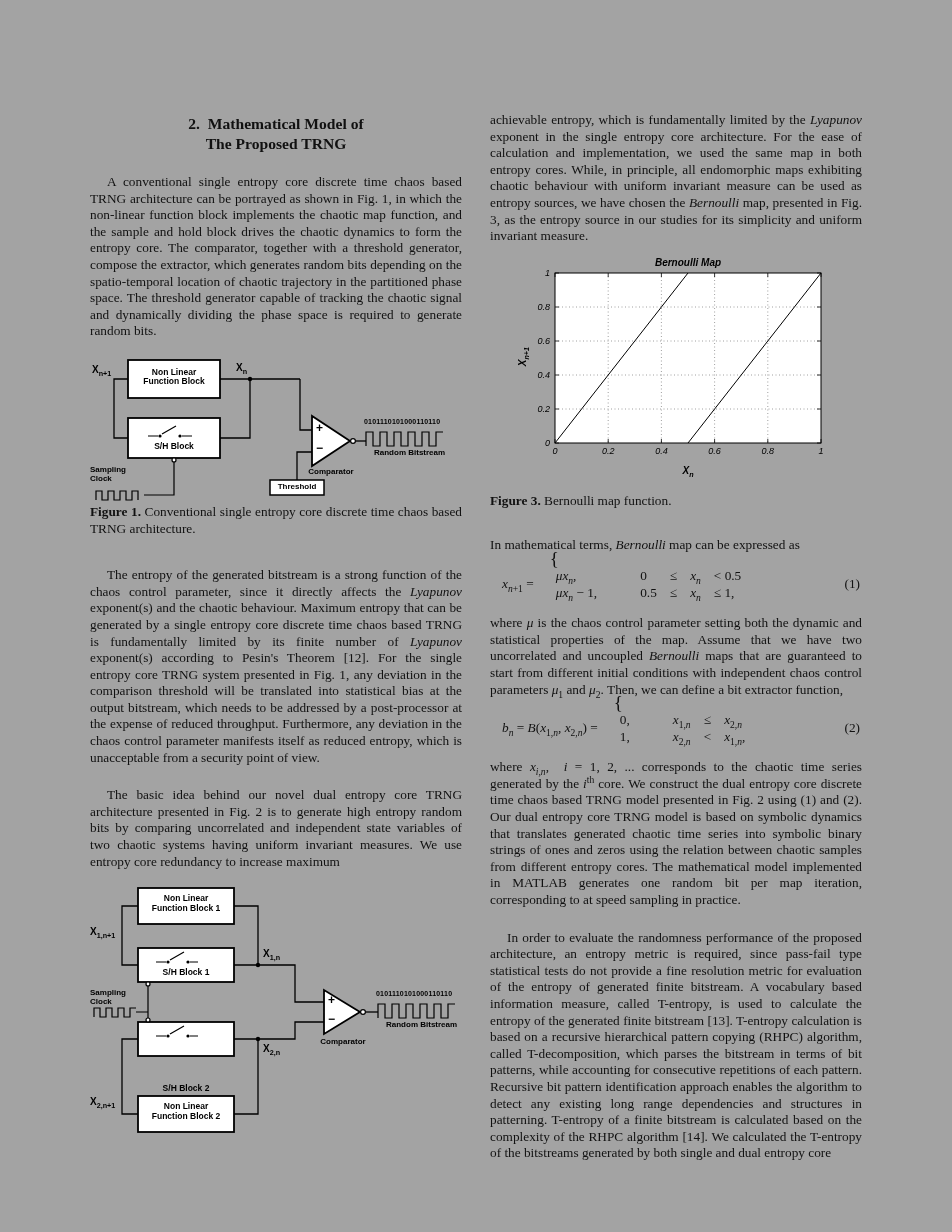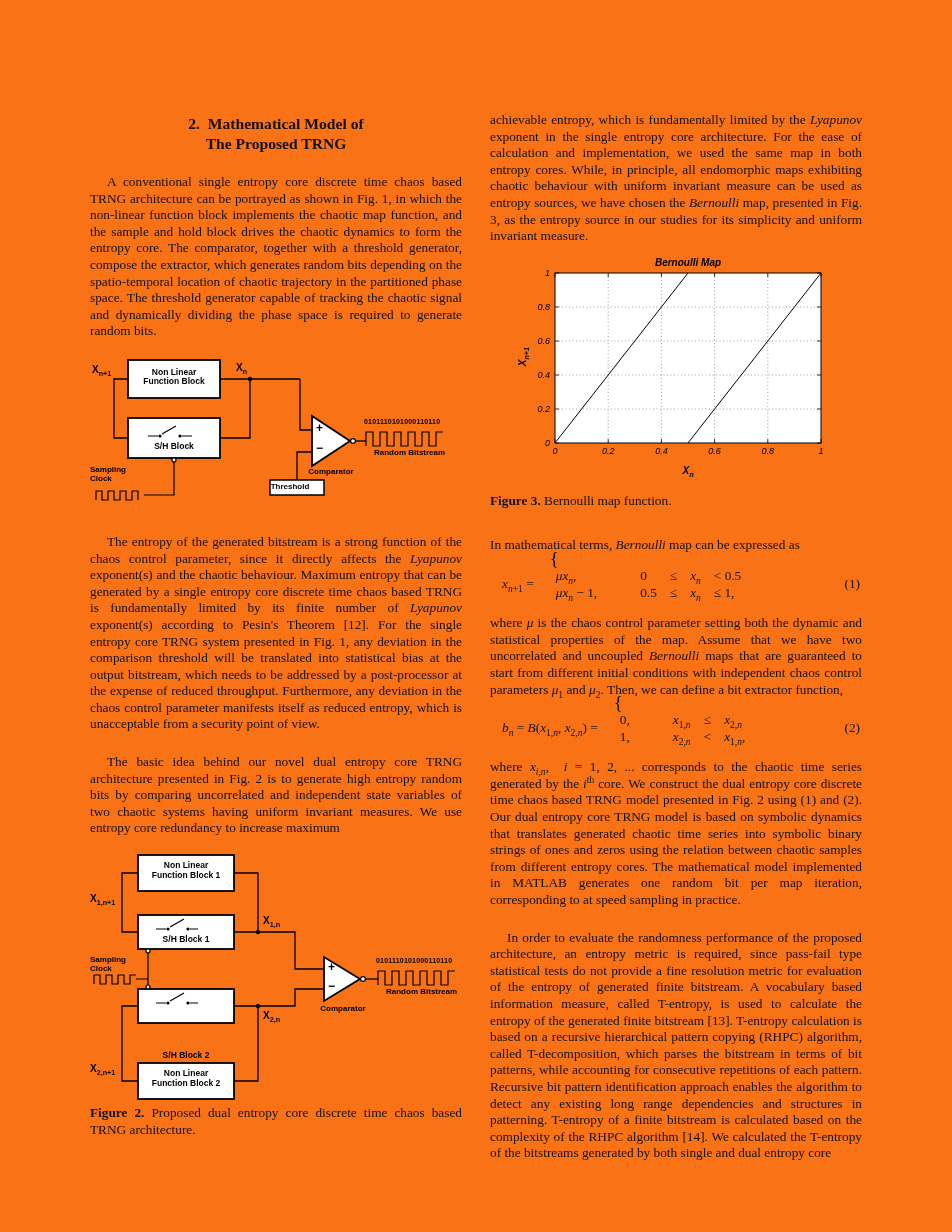--- a/index.html
+++ b/index.html
@@ -1,18 +1,18 @@
 <!DOCTYPE html>
 <html><head>
 <meta charset="utf-8">
 <style>
   * { margin:0; padding:0; box-sizing:border-box; }
   html,body { background:#ddd; }
   .page {
-    width:952px; height:1232px; background:#f97316; margin:0 auto; position:relative;
+    width:952px; height:1232px; background:#a3a3a3; margin:0 auto; position:relative;
     font-family:"Liberation Serif","DejaVu Serif",serif; color:#111;
     padding:112px 90px 40px 90px; overflow:hidden;
   }
   .columns { display:flex; gap:28px; }
   .col { width:372px; font-size:13.3px; line-height:16.6px; text-align:justify; }
   h1.section { font-size:15.6px; font-weight:bold; text-align:center; line-height:19.5px; margin:2px 24px 15px 24px; }
   p.body { margin:0; }
   p.ind { text-indent:17px;margin-top:21px; }
   .caption { margin:10px 0 0 0; }
   .caption-center { }
@@ -80,25 +80,26 @@
           <path d="M54,141 H84 V107" fill="none" stroke="#000" stroke-width="1.2"></path>
           <circle cx="84" cy="106" r="2" fill="#fff" stroke="#000" stroke-width="1.2"></circle>
         </svg>
         <div class="figlabel" style="left:2px;top:10px;font-size:10px;">X<sub>n+1</sub></div>
         <div class="figlabel" style="left:146px;top:8px;font-size:10px;">X<sub>n</sub></div>
         <div class="figlabel center" style="left:40px;top:14px;width:88px;font-size:8.5px;">Non Linear<br>Function Block</div>
         <div class="figlabel center" style="left:40px;top:88px;width:88px;font-size:8.5px;">S/H Block</div>
         <div class="figlabel" style="left:226px;top:68px;font-size:12px;">+</div>
         <div class="figlabel" style="left:226px;top:88px;font-size:12px;">−</div>
         <div class="figlabel center" style="left:210px;top:114px;width:62px;font-size:8px;">Comparator</div>
-        <div class="figlabel center" style="left:174px;top:129px;width:52px;font-size:8px;">Threshold</div>
+        <div class="figlabel center" style="left:181px;top:129px;width:52px;font-size:8px;">Threshold</div>
         <div class="figlabel" style="left:0px;top:112px;font-size:8px;">Sampling<br>Clock</div>
         <div class="figlabel" style="left:274px;top:64px;font-size:7px;letter-spacing:0.2px;">0101110101000110110</div>
         <div class="figlabel" style="left:284px;top:95px;font-size:8px;">Random Bitstream</div>
       </div>
+      <p class="body caption"><b>Figure 1.</b><span> Conventional single entropy core discrete time chaos based TRNG architecture.</span></p>
 
       <p class="body ind" style="margin-top:30px;">The entropy of the generated bitstream is a strong function of the chaos control parameter, since it directly affects the <i>Lyapunov</i> exponent(s) and the chaotic behaviour. Maximum entropy that can be generated by a single entropy core discrete time chaos based TRNG is fundamentally limited by its finite number of <i>Lyapunov</i> exponent(s) according to Pesin's Theorem [12]. For the single entropy core TRNG system presented in Fig. 1, any deviation in the comparison threshold will be translated into statistical bias at the output bitstream, which needs to be addressed by a post-processor at the expense of reduced throughput. Furthermore, any deviation in the chaos control parameter manifests itself as reduced entropy, which is unacceptable from a security point of view.</p>
       <p class="body ind">The basic idea behind our novel dual entropy core TRNG architecture presented in Fig. 2 is to generate high entropy random bits by comparing uncorrelated and independent state variables of two chaotic systems having uniform invariant measures. We use entropy core redundancy to increase maximum</p>
 
       <div class="fig fig2">
         <svg class="figsvg" width="372" height="252" viewBox="0 0 372 252">
           <rect x="48" y="2" width="96" height="36" fill="#fff" stroke="#000" stroke-width="1.8"></rect>
           <rect x="48" y="62" width="96" height="34" fill="#fff" stroke="#000" stroke-width="1.8"></rect>
           <rect x="48" y="136" width="96" height="34" fill="#fff" stroke="#000" stroke-width="1.8"></rect>
           <rect x="48" y="210" width="96" height="36" fill="#fff" stroke="#000" stroke-width="1.8"></rect>
@@ -133,21 +134,20 @@
         <div class="figlabel center" style="left:50px;top:82px;width:92px;font-size:8.5px;">S/H Block 1</div>
         <div class="figlabel center" style="left:50px;top:156px;width:92px;font-size:8.5px;margin-top:42px;">S/H Block 2</div>
         <div class="figlabel center" style="left:50px;top:216px;width:92px;font-size:8.5px;">Non Linear<br>Function Block 2</div>
         <div class="figlabel" style="left:238px;top:108px;font-size:12px;">+</div>
         <div class="figlabel" style="left:238px;top:127px;font-size:12px;">−</div>
         <div class="figlabel center" style="left:222px;top:152px;width:62px;font-size:8px;">Comparator</div>
         <div class="figlabel" style="left:0px;top:103px;font-size:8px;">Sampling<br>Clock</div>
         <div class="figlabel" style="left:286px;top:104px;font-size:7px;letter-spacing:0.2px;">0101110101000110110</div>
         <div class="figlabel" style="left:296px;top:135px;font-size:8px;">Random Bitstream</div>
       </div>
-      <p class="body caption"><b>Figure 2.</b><span> Proposed dual entropy core discrete time chaos based TRNG architecture.</span></p>
     </div>
 
     <div class="col">
 
       <p class="body">achievable entropy, which is fundamentally limited by the <i>Lyapunov</i> exponent in the single entropy core architecture. For the ease of calculation and implementation, we used the same map in both entropy cores. While, in principle, all endomorphic maps exhibiting chaotic behaviour with uniform invariant measure can be used as entropy sources, we have chosen the <i>Bernoulli</i> map, presented in Fig. 3, as the entropy source in our studies for its simplicity and uniform invariant measure.</p>
 
       <div class="fig fig3">
         <div class="figlabel center" style="left:44px;top:0px;width:266px;font-size:10px;">Bernoulli Map</div>
         <svg id="fig3-svg" class="figsvg" width="330" height="236" viewBox="0 0 330 236">
           <rect x="44" y="16" width="266" height="170" fill="#fff" stroke="#000" stroke-width="1"></rect>

